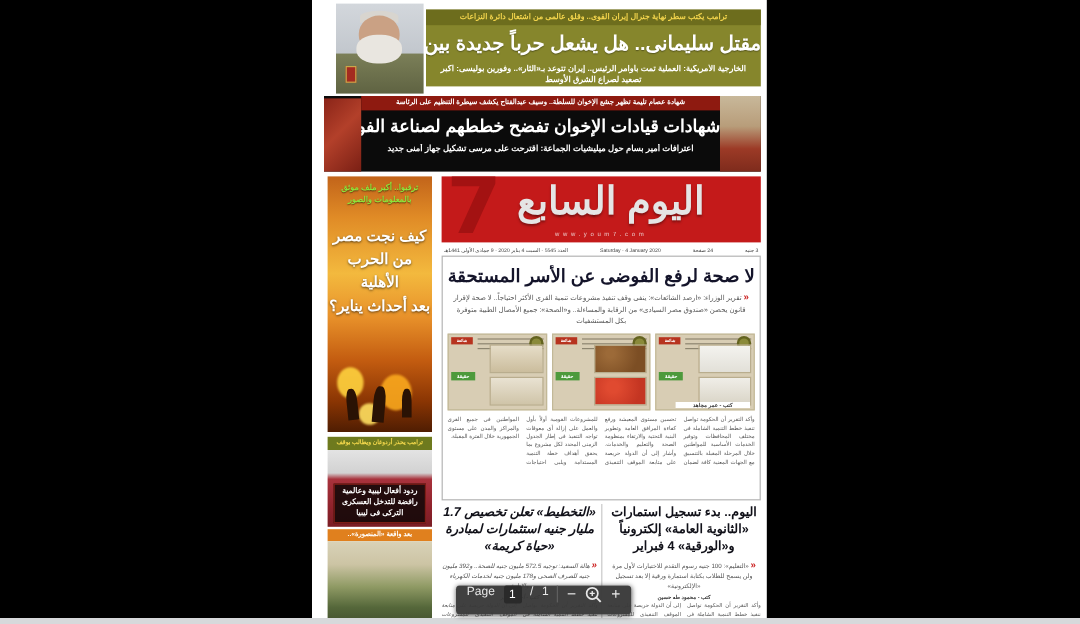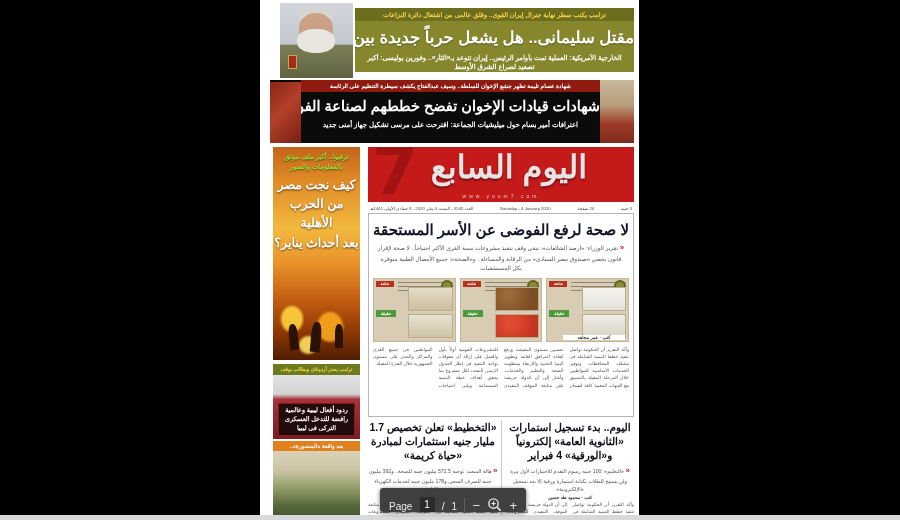--- a/index.html
+++ b/index.html
@@ -55,21 +55,21 @@
   .dateline { position:absolute; left:108px; top:204px; width:266px; height:8px;
       display:flex; flex-direction:row-reverse; justify-content:space-between; align-items:center;
       font-size:4.3px; color:#444; direction:rtl; padding:0 2px; }
 
   
   .promo { position:absolute; left:13px; top:147px; width:87px; height:213px; overflow:hidden;
       background:linear-gradient(180deg,#c2641a 0%,#e08b26 16%,#f3b93e 38%,#e8912a 55%,#c35c10 72%,#8a3503 88%,#4f1d02 100%);
       direction:rtl; text-align:center; }
   .promo-kicker { color:#8fe23a; font-size:6.8px; font-weight:bold; line-height:1.45; padding-top:5px;
       white-space:pre-line; text-shadow:0 1px 1px rgba(0,0,0,.5); }
-  .promo-headline { color:#fff; font-size:12.5px; font-weight:bold; line-height:1.55; padding-top:4px;
+  .promo-headline { color:#fff; font-size:12.5px; font-weight:bold; line-height:1.55; padding-top:16px;
       white-space:pre-line; text-shadow:0 1px 2px rgba(0,0,0,.6); }
   .flame { position:absolute; border-radius:50%; filter:blur(1px); }
   .f1 { left:8px; bottom:28px; width:22px; height:26px; background:#ffd23e; opacity:.9; }
   .f2 { left:44px; bottom:18px; width:26px; height:30px; background:#ffae1f; opacity:.85; }
   .f3 { left:26px; bottom:6px; width:18px; height:18px; background:#ffdf60; opacity:.9; }
   .sil { position:absolute; background:#2a1204; border-radius:40% 40% 0 0; }
   .s1 { left:16px; bottom:10px; width:9px; height:26px; transform:rotate(-6deg); }
   .s2 { left:38px; bottom:8px; width:10px; height:30px; transform:rotate(5deg); }
   .s3 { left:62px; bottom:12px; width:8px; height:24px; }
 
@@ -112,33 +112,33 @@
   .ph-mosque    { background:linear-gradient(180deg,#e9e2d2 0%,#cfc4a8 100%); }
   .card-lines div { height:1.6px; background:#8d8570; margin:2.5px 2px 0 24px; }
   .main-body { position:absolute; left:4px; right:4px; top:132px; height:65px; overflow:hidden;
       column-count:4; column-gap:6px; font-size:4.6px; color:#555; line-height:1.55;
       text-align:justify; direction:rtl; }
   .main-byline { position:absolute; top:121px; right:8px; width:62px; background:#fff;
       font-size:4.6px; font-weight:bold; color:#333; text-align:center; direction:rtl; }
 
   
   .story { position:absolute; top:420px; height:100px; overflow:hidden; direction:rtl; }
-  .story-left  { left:108px; width:130px; }
+  .story-left  { left:108px; width:130px;font-style:italic; }
   .story-right { left:246px; width:128px; }
   .story-divider { position:absolute; left:241px; top:420px; width:1px; height:100px; background:#c9c9c9; }
   .story-headline { font-size:10.5px; font-weight:bold; color:#101018; text-align:center; line-height:1.35; }
   .story-deck { margin-top:2px; font-size:5.2px; color:#555; line-height:1.55; text-align:center; }
   .story-byline { margin-top:2px; font-size:4.5px; font-weight:bold; color:#333; text-align:center; }
   .story-body { margin-top:2px; column-count:2; column-gap:5px; font-size:4.5px; color:#555;
       line-height:1.55; text-align:justify; }
 
   
   .toolbar { position:absolute; left:380px; top:488px; width:146px; height:24px;
       background:rgba(56,56,56,.96); border-radius:3px; box-shadow:0 1px 4px rgba(0,0,0,.6);
-      display:flex; align-items:flex-end; justify-content:space-between; padding:0 9px;
+      display:flex; align-items:flex-start; justify-content:space-between; padding:0 9px;
       color:#e8e8e8; font-size:10px; z-index:10; }
   .page-box { min-width:15px; height:15px; background:#2a2a2a; border-radius:2px;
       display:flex; align-items:center; justify-content:center; font-size:10px; color:#fff; }
   .tb-divider { width:1px; height:14px; background:#5f5f5f; }
   .tb-btn { background:transparent; border:none; color:#e8e8e8; font-size:13px; line-height:1;
       padding:0; cursor:default; display:flex; align-items:center; }
 
   .bottom-strip { position:absolute; left:0; top:515px; width:900px; height:5px; background:#d7d9db; }
 </style>
 </head>

